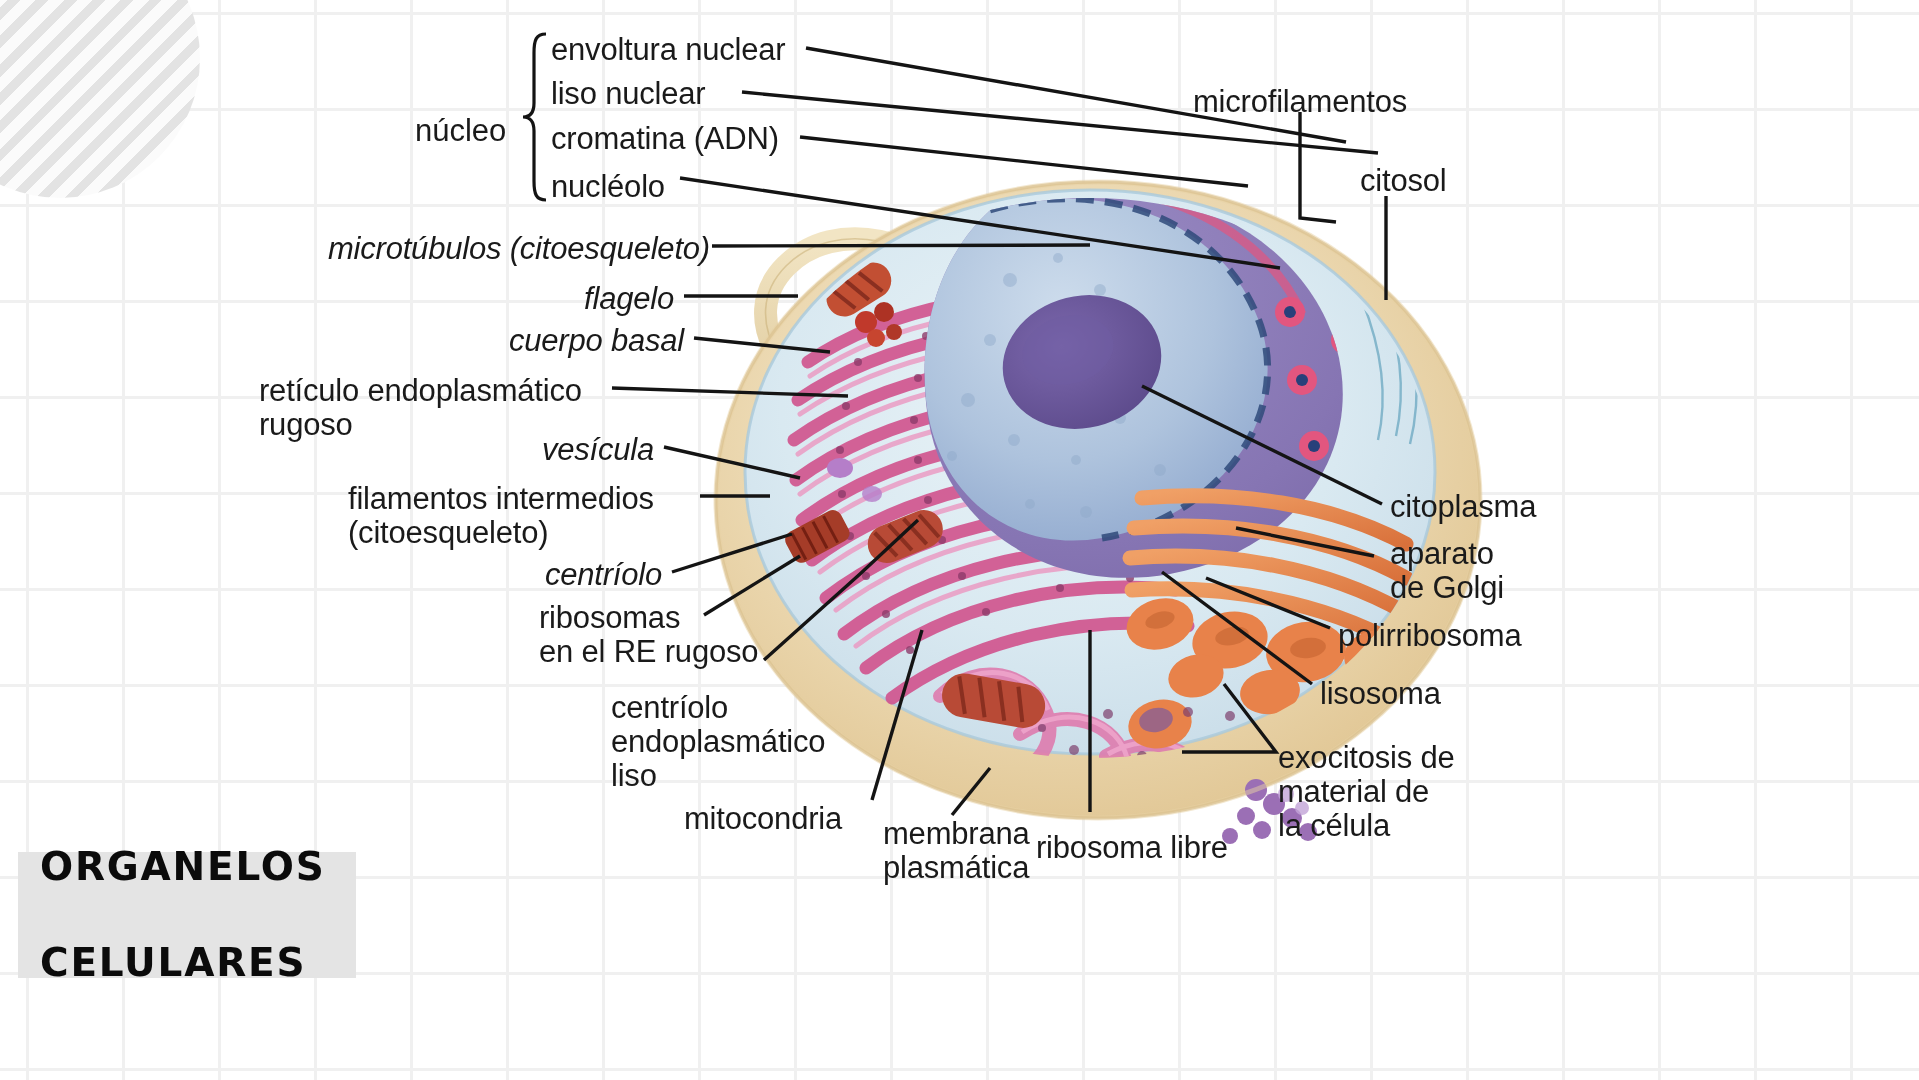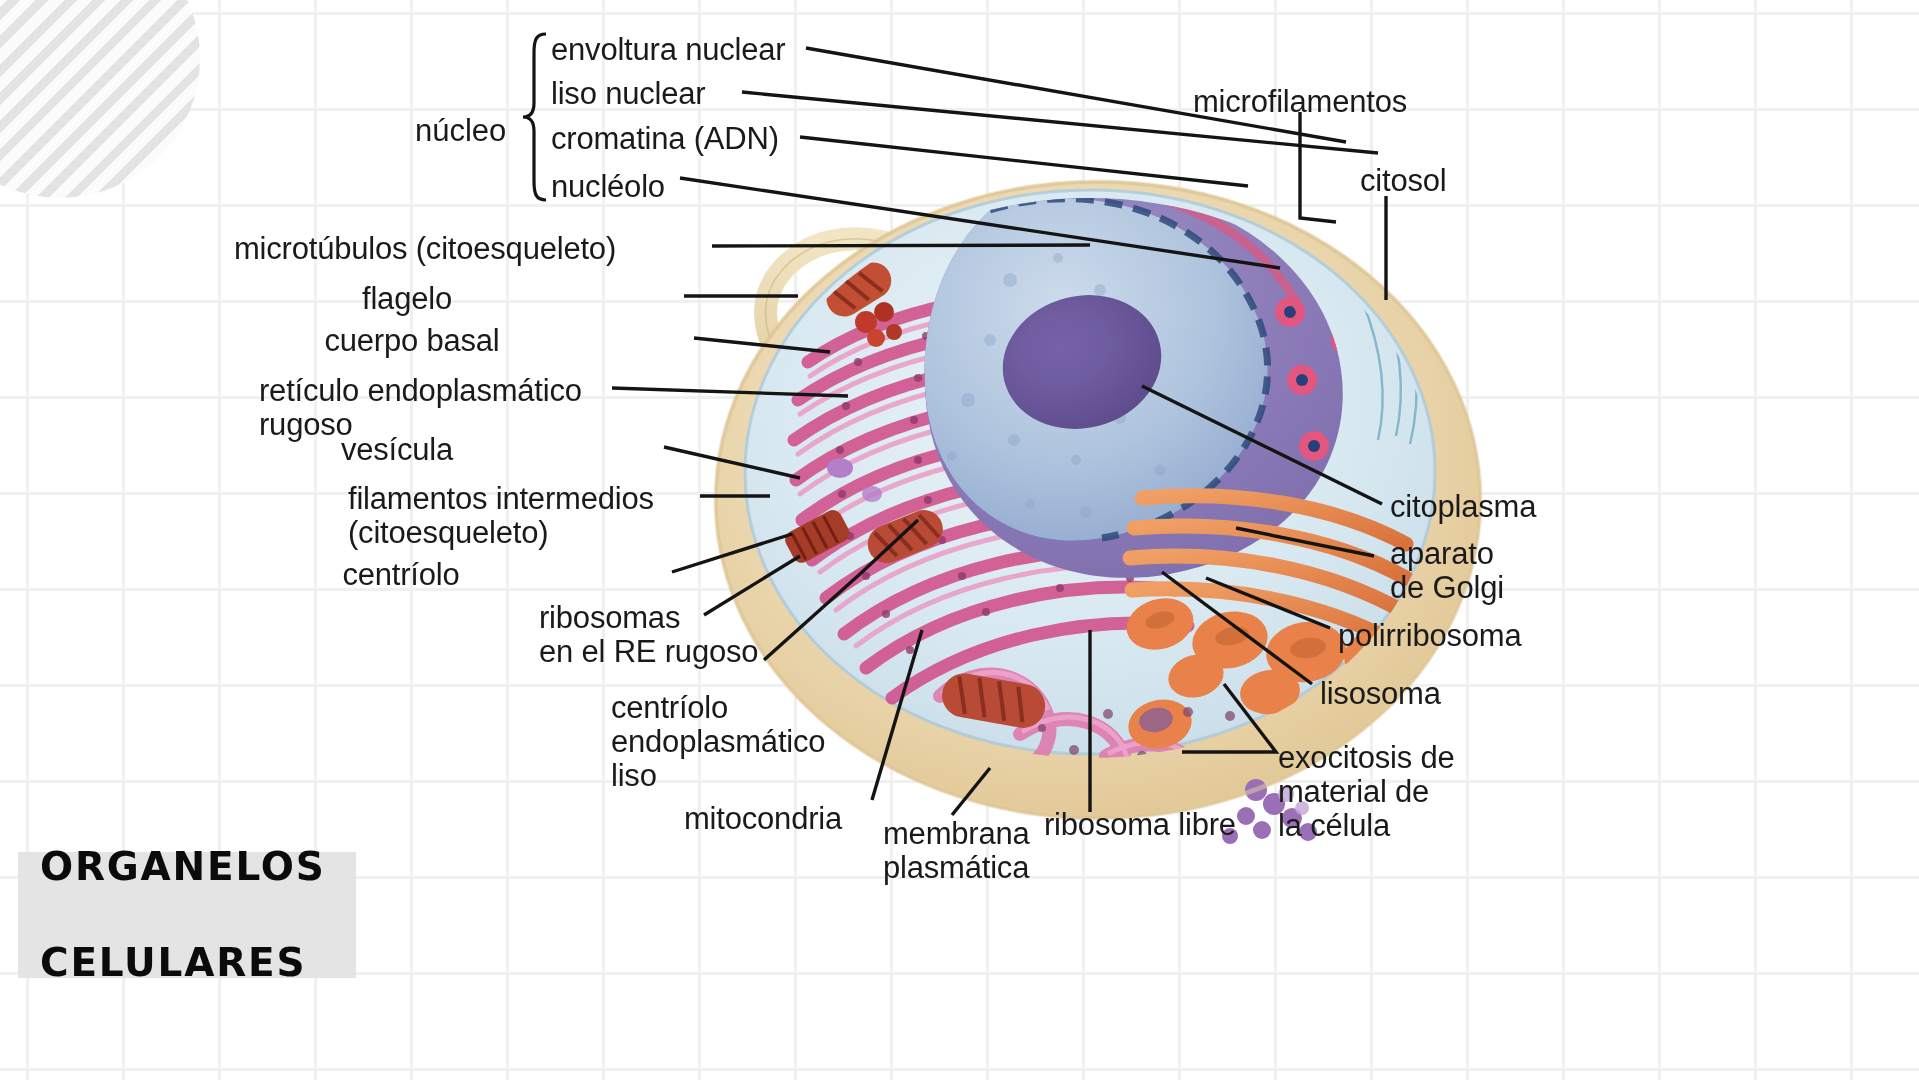--- a/index.html
+++ b/index.html
@@ -73,21 +73,21 @@
   
   .lbl {
     position: absolute;
     font-family: "Liberation Sans", sans-serif;
     font-size: 31px;
     line-height: 1.14;
     color: #1a1a1a;
     white-space: pre;
     letter-spacing: -0.2px;
   }
-  .lbl.r { text-align: center; }
+  .lbl.r { text-align: right; font-style: italic; }
   .lbl.l { text-align: right; }
 
   
   #nucleo-group { position: absolute; left: 415px; top: 28px; }
   #nucleo-word {
     position: absolute;
     left: 0px; top: 85px;
     font-size: 31px;
     color: #1a1a1a;
     font-family: "Liberation Sans", sans-serif;
@@ -508,21 +508,21 @@
   <div class="lbl r" style="left:140px; top:557px; width:522px;">centríolo</div>
   <div class="lbl l" style="left:539px; top:600px;">ribosomas</div>
   <div class="lbl l" style="left:539px; top:634px;">en el RE rugoso</div>
   <div class="lbl l" style="left:611px; top:690px;">centríolo</div>
   <div class="lbl l" style="left:611px; top:724px;">endoplasmático</div>
   <div class="lbl l" style="left:611px; top:758px;">liso</div>
 
   <div class="lbl l" style="left:684px; top:801px;">mitocondria</div>
   <div class="lbl l" style="left:883px; top:816px;">membrana</div>
   <div class="lbl l" style="left:883px; top:850px;">plasmática</div>
-  <div class="lbl l" style="left:1036px; top:807px;margin-left:8px;">ribosoma libre</div>
+  <div class="lbl l" style="left:1036px; top:830px;">ribosoma libre</div>
 
   <div class="lbl l" style="left:1193px; top:84px;">microfilamentos</div>
   <div class="lbl l" style="left:1360px; top:163px;">citosol</div>
   <div class="lbl l" style="left:1390px; top:489px;">citoplasma</div>
   <div class="lbl l" style="left:1390px; top:536px;">aparato</div>
   <div class="lbl l" style="left:1390px; top:570px;">de Golgi</div>
   <div class="lbl l" style="left:1338px; top:618px;">polirribosoma</div>
   <div class="lbl l" style="left:1320px; top:676px;">lisosoma</div>
   <div class="lbl l" style="left:1278px; top:740px;">exocitosis de</div>
   <div class="lbl l" style="left:1278px; top:774px;">material de</div>

